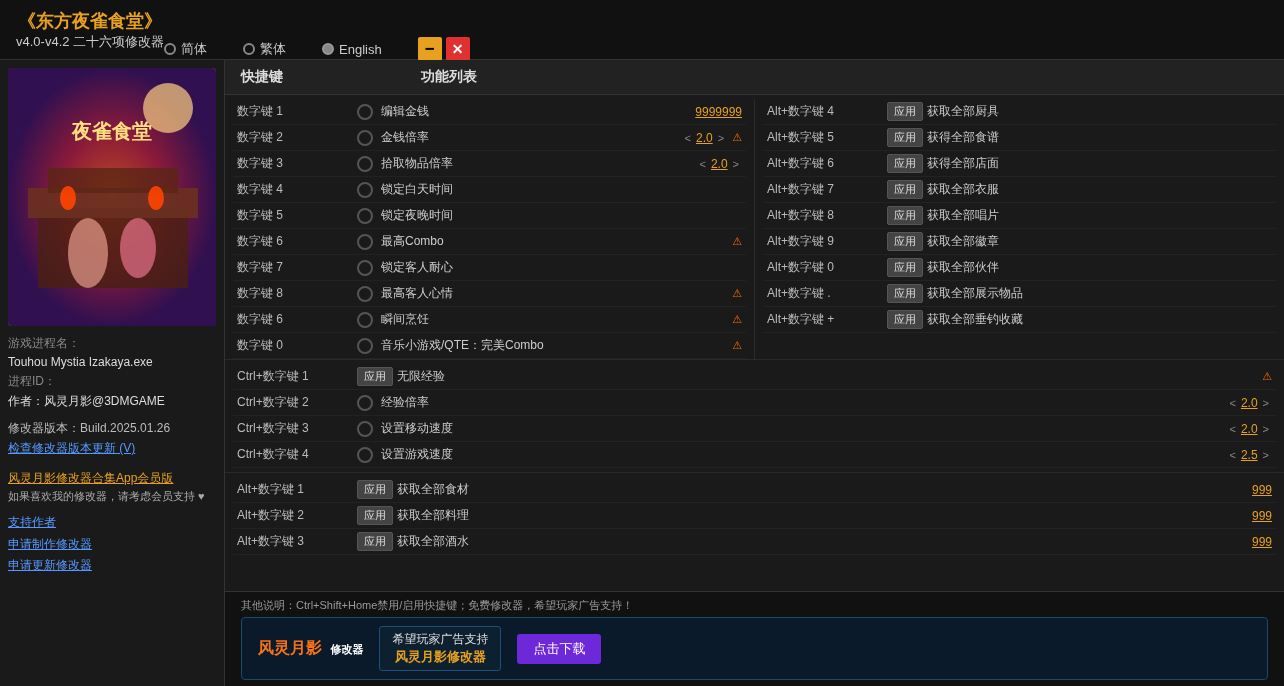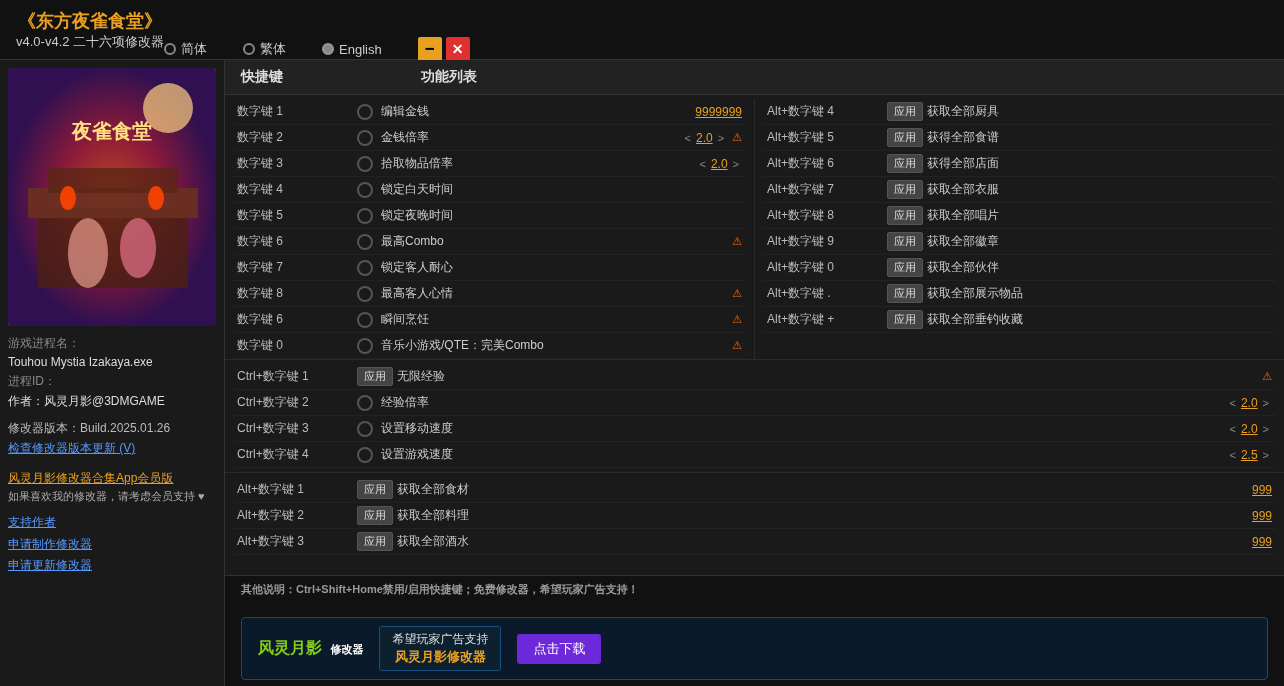--- a/index.html
+++ b/index.html
@@ -239,21 +239,21 @@
     }
 
     
     #footer {
       background: #111;
       padding: 6px 16px;
       border-top: 1px solid #333;
       font-size: 11px;
       color: #999;
     }
-    #footer-note { margin-bottom: 20px; font-weight: bold; }
+    #footer-note { margin-bottom: 4px; }
     #footer-ad {
       background: #0a1a2a;
       border: 1px solid #1a4a6a;
       border-radius: 4px;
       padding: 8px 16px;
       display: flex;
       align-items: center;
       gap: 16px;
       margin-top: 4px;
     }
@@ -571,21 +571,21 @@
           <span class="cheat-value">999</span>
         </div>
       </div>
 
     </div>
 
     <div id="footer">
       <div id="footer-note">其他说明：Ctrl+Shift+Home禁用/启用快捷键；免费修改器，希望玩家广告支持！</div>
       <div id="footer-ad">
         <div id="footer-ad-logo">
-          <span style="color:#84cc16;font-weight:bold;font-size:16px;">风灵月影</span>
+          <span style="color:#f97316;font-weight:bold;font-size:16px;">风灵月影</span>
           <span style="color:#fff;font-size:11px;margin-left:4px;margin-top:28px;">修改器</span>
         </div>
 
         <div style="background:#0d2030;border:1px solid #1a5080;border-radius:3px;padding:4px 12px;display:flex;flex-direction:column;align-items:center;">
           <span style="color:#ddd;font-size:12px;">希望玩家广告支持</span>
           <span style="color:#e8a020;font-size:13px;font-weight:bold;">风灵月影修改器</span>
         </div>
         <button id="footer-ad-btn">点击下载</button>
       </div>
     </div>

